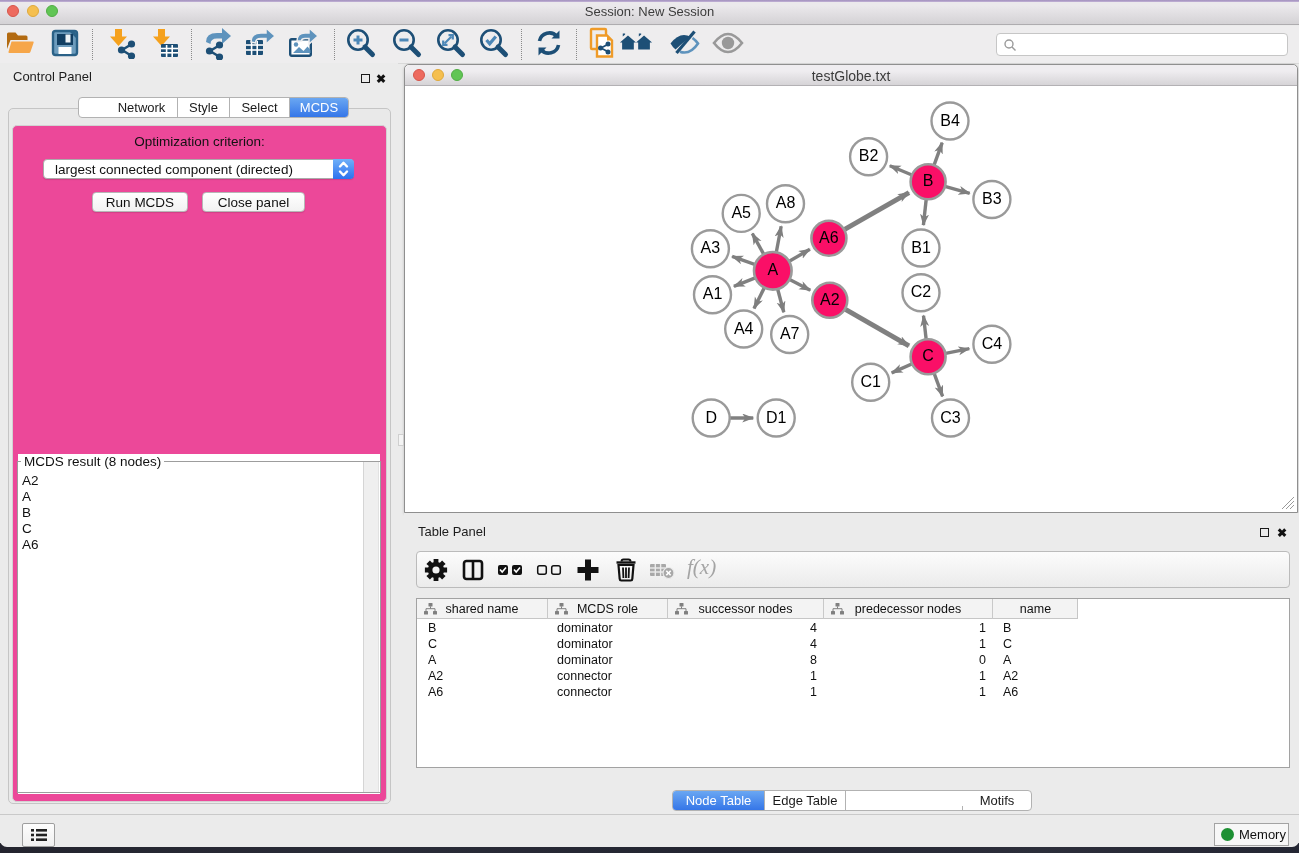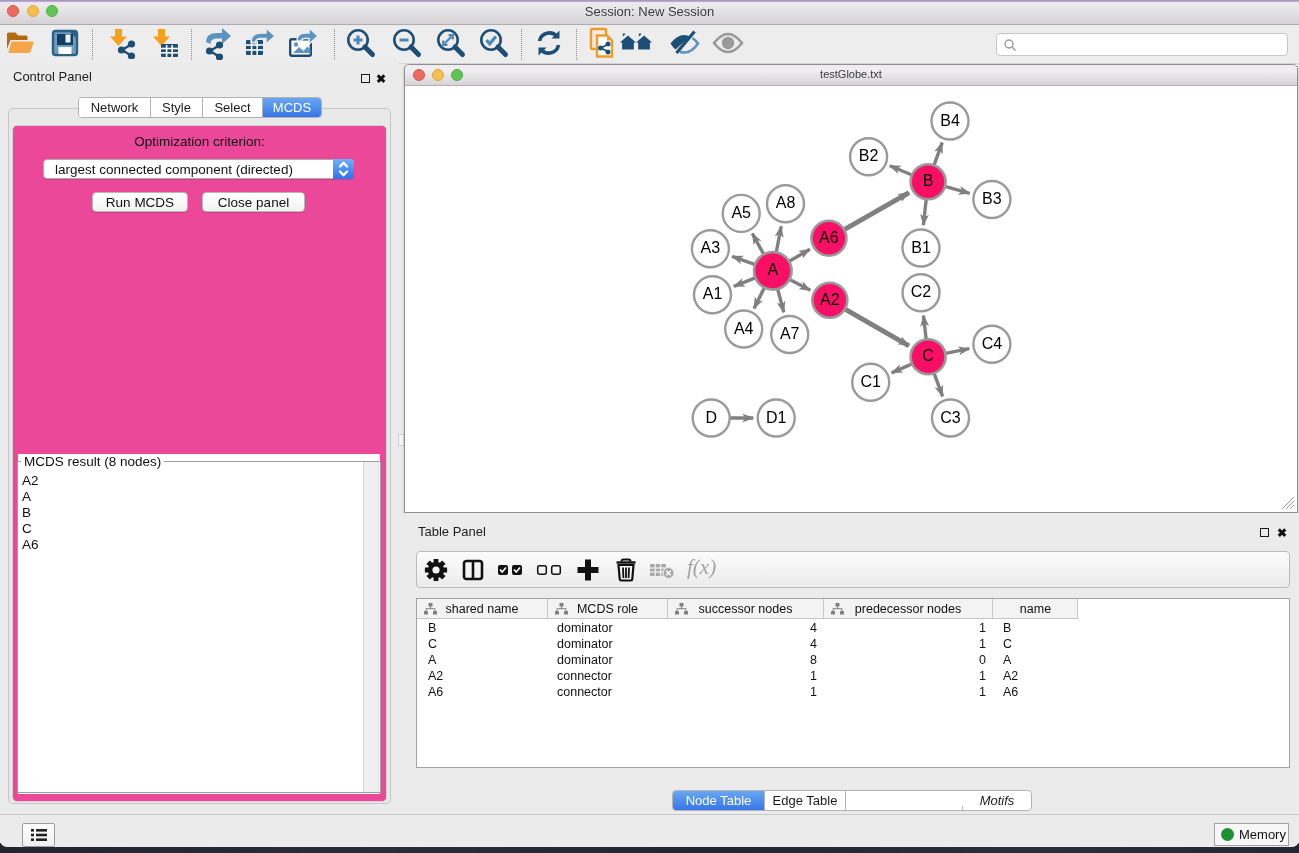--- a/index.html
+++ b/index.html
@@ -13,21 +13,21 @@
 
 #toolbar{position:absolute;left:0;top:26px;width:1299px;height:38px;background:#eeedee;border-bottom:1px solid #d9d9d9;}
 .tsep{position:absolute;top:3px;height:31px;width:0;border-left:1px dotted #8a8a8a;}
 .ticon{position:absolute;top:0px;width:34px;height:34px;display:flex;align-items:center;justify-content:center;}
 #search{position:absolute;left:996px;top:7px;width:292px;height:23px;background:#fff;border:1px solid #c6c6c6;border-radius:4px;}
 
 #cpanel{position:absolute;left:0;top:63px;width:398px;height:751px;background:#ebebeb;}
 #cpTitle{position:absolute;left:13px;top:6px;font-size:13px;color:#1d1d1d;}
 .winbtn-sq{position:absolute;width:9px;height:9px;border:1.5px solid #1a1a1a;background:transparent;}
 .winbtn-x{position:absolute;font-size:12px;font-weight:900;color:#111;line-height:12px;}
-#tabsCP{position:absolute;left:78px;top:34px;height:21px;z-index:3;display:flex;border:1px solid #b2b2b2;border-radius:4px;background:#fff;overflow:hidden;}
+#tabsCP{position:absolute;left:78px;top:34px;height:21px;z-index:3;display:flex;border:1px solid #b2b2b2;border-radius:4px;background:#fff;overflow:hidden;padding-left:27px;}
 #tabsCP .tab{height:100%;display:flex;align-items:center;justify-content:center;font-size:13px;color:#1a1a1a;border-right:1px solid #b2b2b2;background:#fff;}
 #tabsCP .tab:last-child{border-right:none;}
 #tabsCP .tab.sel{background:linear-gradient(#6aa7f2,#3576e8);color:#fff;}
 #cpOuter{position:absolute;left:8px;top:45px;width:383px;height:696px;background:#e9e9e9;border:1px solid #c5c5c5;border-radius:5px;}
 #cpInner{position:absolute;left:3px;top:16px;width:375px;height:677px;background:#ec4899;border:1px solid #d2d2d2;border-radius:5px;}
 #optLabel{position:absolute;left:0;width:100%;top:8px;text-align:center;font-size:13.5px;color:#111;}
 #cbox{position:absolute;left:30px;top:33px;width:311px;height:20px;background:#fff;border:1px solid #ababab;border-radius:4px;box-shadow:0 1px 1px rgba(0,0,0,.12);}
 #cbox .txt{position:absolute;left:11px;top:2px;font-size:13.5px;color:#111;}
 #cbox .step{position:absolute;right:-1px;top:-1px;width:21px;height:20px;background:linear-gradient(#6fb0f8,#2d71ee);border-radius:0 4px 4px 0;}
 .btn{position:absolute;height:20px;background:linear-gradient(#ffffff,#f2f2f2);border:1px solid #b7b7b7;border-radius:4px;font-size:13.5px;color:#111;display:flex;align-items:center;justify-content:center;box-shadow:0 1px 1px rgba(0,0,0,.12);}
@@ -39,40 +39,40 @@
 #fsList{position:absolute;left:9px;top:347px;font-size:13.5px;color:#111;line-height:16px;}
 
 #statusbar{position:absolute;left:0;top:814px;width:1299px;height:33px;background:#ebebeb;border-top:1px solid #c9c9c9;border-radius:0 0 7px 7px;z-index:2;}
 #sbBtn{position:absolute;left:22px;top:8px;width:33px;height:24px;background:linear-gradient(#fdfdfd,#f0f0f0);border:1px solid #9e9e9e;border-radius:2px;display:flex;align-items:center;justify-content:center;}
 #memBtn{position:absolute;left:1214px;top:8px;width:75px;height:23px;background:#f7f7f7;border:1px solid #a3a3a3;font-size:13px;color:#111;display:flex;align-items:center;}
 #memBtn .dot{width:13px;height:13px;border-radius:50%;background:#1d9033;margin:0 5px 0 6px;flex:none;}
 #wallBottom{position:absolute;left:0;top:843px;width:1299px;height:10px;z-index:1;background:linear-gradient(90deg,#23242e,#2a2c38 30%,#232531 55%,#2c2e3a 80%,#242633);}
 
 #netwin{position:absolute;left:404px;top:64px;width:894px;height:449px;background:#fff;border:1px solid #8f8f8f;border-radius:5px 5px 0 0;box-shadow:0 1px 3px rgba(0,0,0,.2);}
 #netTitle{position:absolute;left:0;top:0;width:892px;height:21px;background:linear-gradient(#efedf0 30%,#d6d4d7);border-bottom:1px solid #b3b1b4;border-radius:5px 5px 0 0;}
-#netTitle .title{position:absolute;left:0;right:0;top:3px;text-align:center;font-size:11px;color:#3c3c3c;}
+#netTitle .title{position:absolute;left:0;right:0;top:3px;text-align:center;font-size:14px;color:#3c3c3c;}
 .tl2{position:absolute;width:12px;height:12px;border-radius:50%;top:4px;}
 #graph{position:absolute;left:1px;top:21px;}
 #graph text{font-size:16px;fill:#000;text-anchor:middle;font-family:"Liberation Sans",sans-serif;}
 #graph .wh{fill:#fff;stroke:#9a9a9a;stroke-width:2.4;}
 #graph .pk{fill:#fa0f67;stroke:#9a9a9a;stroke-width:2.6;}
 #graph line{stroke:#808080;}
 
 #tpanel{position:absolute;left:404px;top:513px;width:895px;height:301px;background:#ebebeb;}
 #tpTitle{position:absolute;left:14px;top:11px;font-size:13px;color:#1d1d1d;}
 #tpToolbar{position:absolute;left:12px;top:38px;width:874px;height:37px;background:linear-gradient(#fcfcfc,#ebebeb);border:1px solid #bbb;border-radius:4px;}
 #tblBox{position:absolute;left:12px;top:85px;width:874px;height:170px;background:#fff;border:1px solid #a2a2a2;}
 #tblHead{position:absolute;left:0px;top:0px;width:661px;height:20px;background:#f3f3f3;border-bottom:1px solid #c6c6c6;border-right:1px solid #c6c6c6;}
 #tblHead .hc{position:absolute;top:0;height:20px;border-right:1px solid #c9c9c9;display:flex;align-items:center;justify-content:center;font-size:12.5px;color:#111;}
 .hicon{position:absolute;left:7px;top:4px;}
 #rows{position:absolute;left:0;top:19px;font-size:12.5px;color:#111;}
 .rowline{position:absolute;height:16px;line-height:16px;}
 #tpTabs{position:absolute;left:268px;top:277px;height:21px;z-index:3;display:flex;border:1px solid #b2b2b2;border-radius:4px;background:#fff;overflow:hidden;}
 #tpTabs .tab{height:100%;display:flex;align-items:center;justify-content:center;font-size:13px;color:#1a1a1a;border-right:1px solid #b2b2b2;}
-#tpTabs .tab:last-child{border-right:none;font-style:italic;}
+#tpTabs .tab:last-child{border-right:none;}
 #tpTabs .tab.sel{background:linear-gradient(#6aa7f2,#3576e8);color:#fff;}
 
 #vHandle{position:absolute;left:398px;top:434px;width:6px;height:12px;background:#f4f4f4;border:1px solid #cfcfcf;}
 #hHandle{position:absolute;left:845px;top:513.5px;width:12px;height:6px;background:#f4f4f4;border:1px solid #cfcfcf;}
 </style>
 </head>
 <body>
 <div id="app">
   <div id="titlebar">
     <span class="tl" style="left:7px;background:#ed6a5f;border:1px solid #d6554b;"></span>

